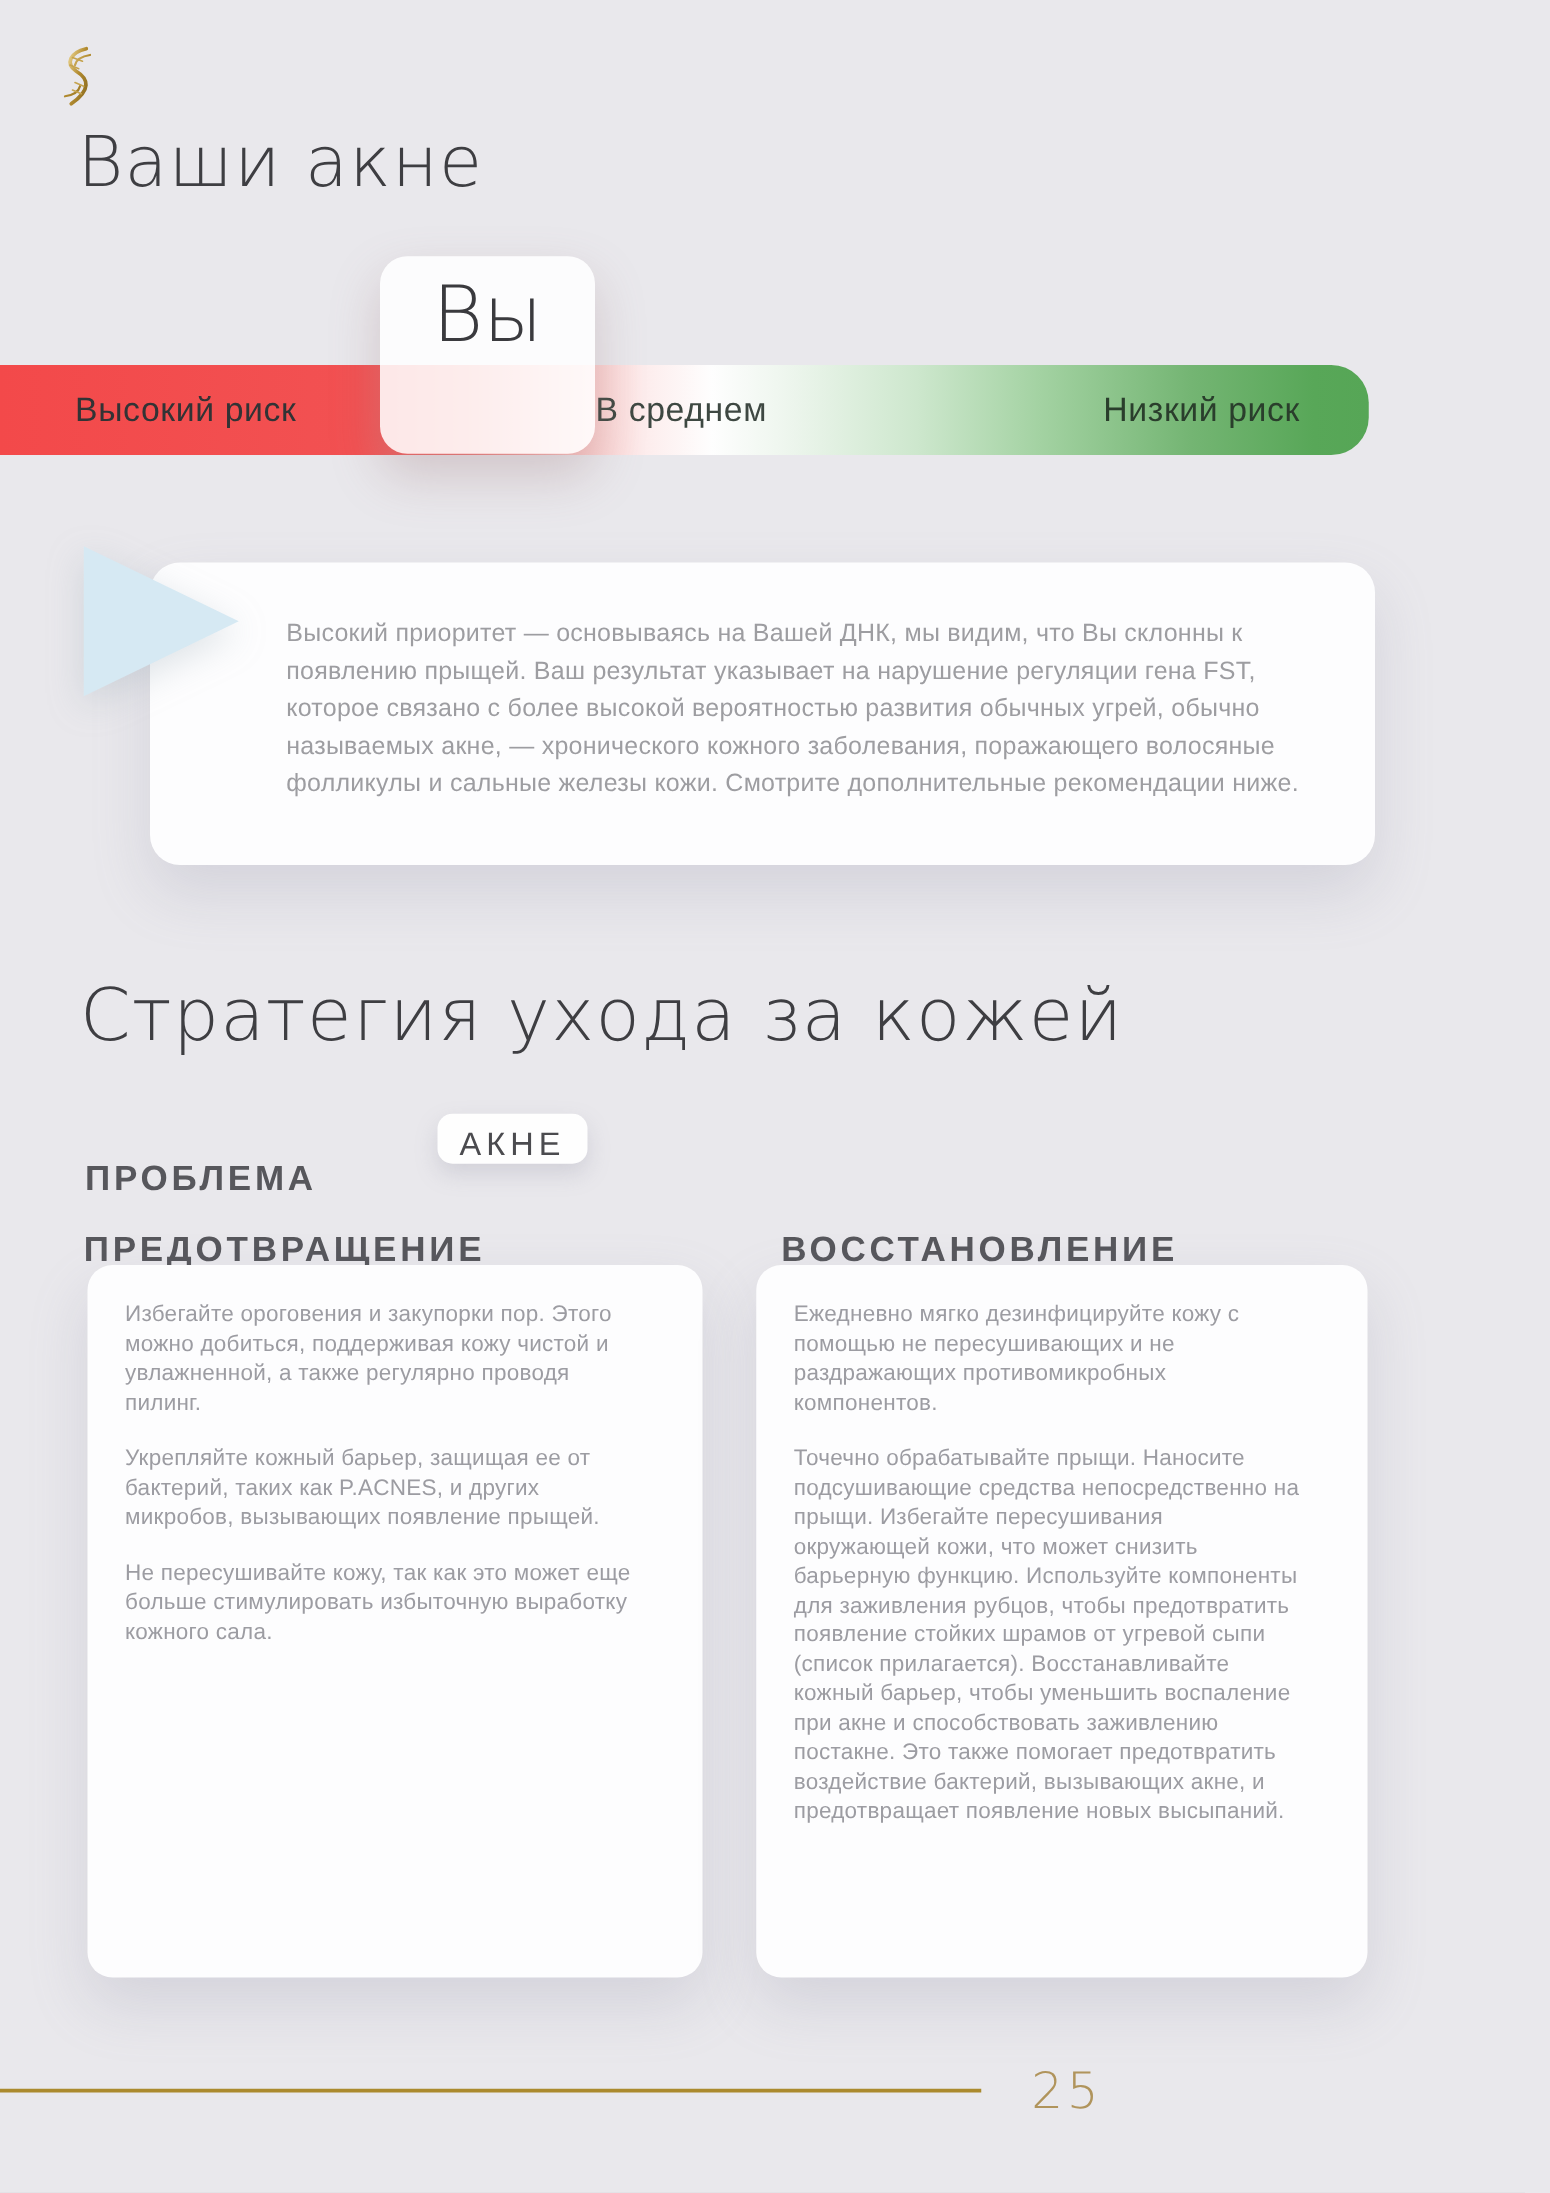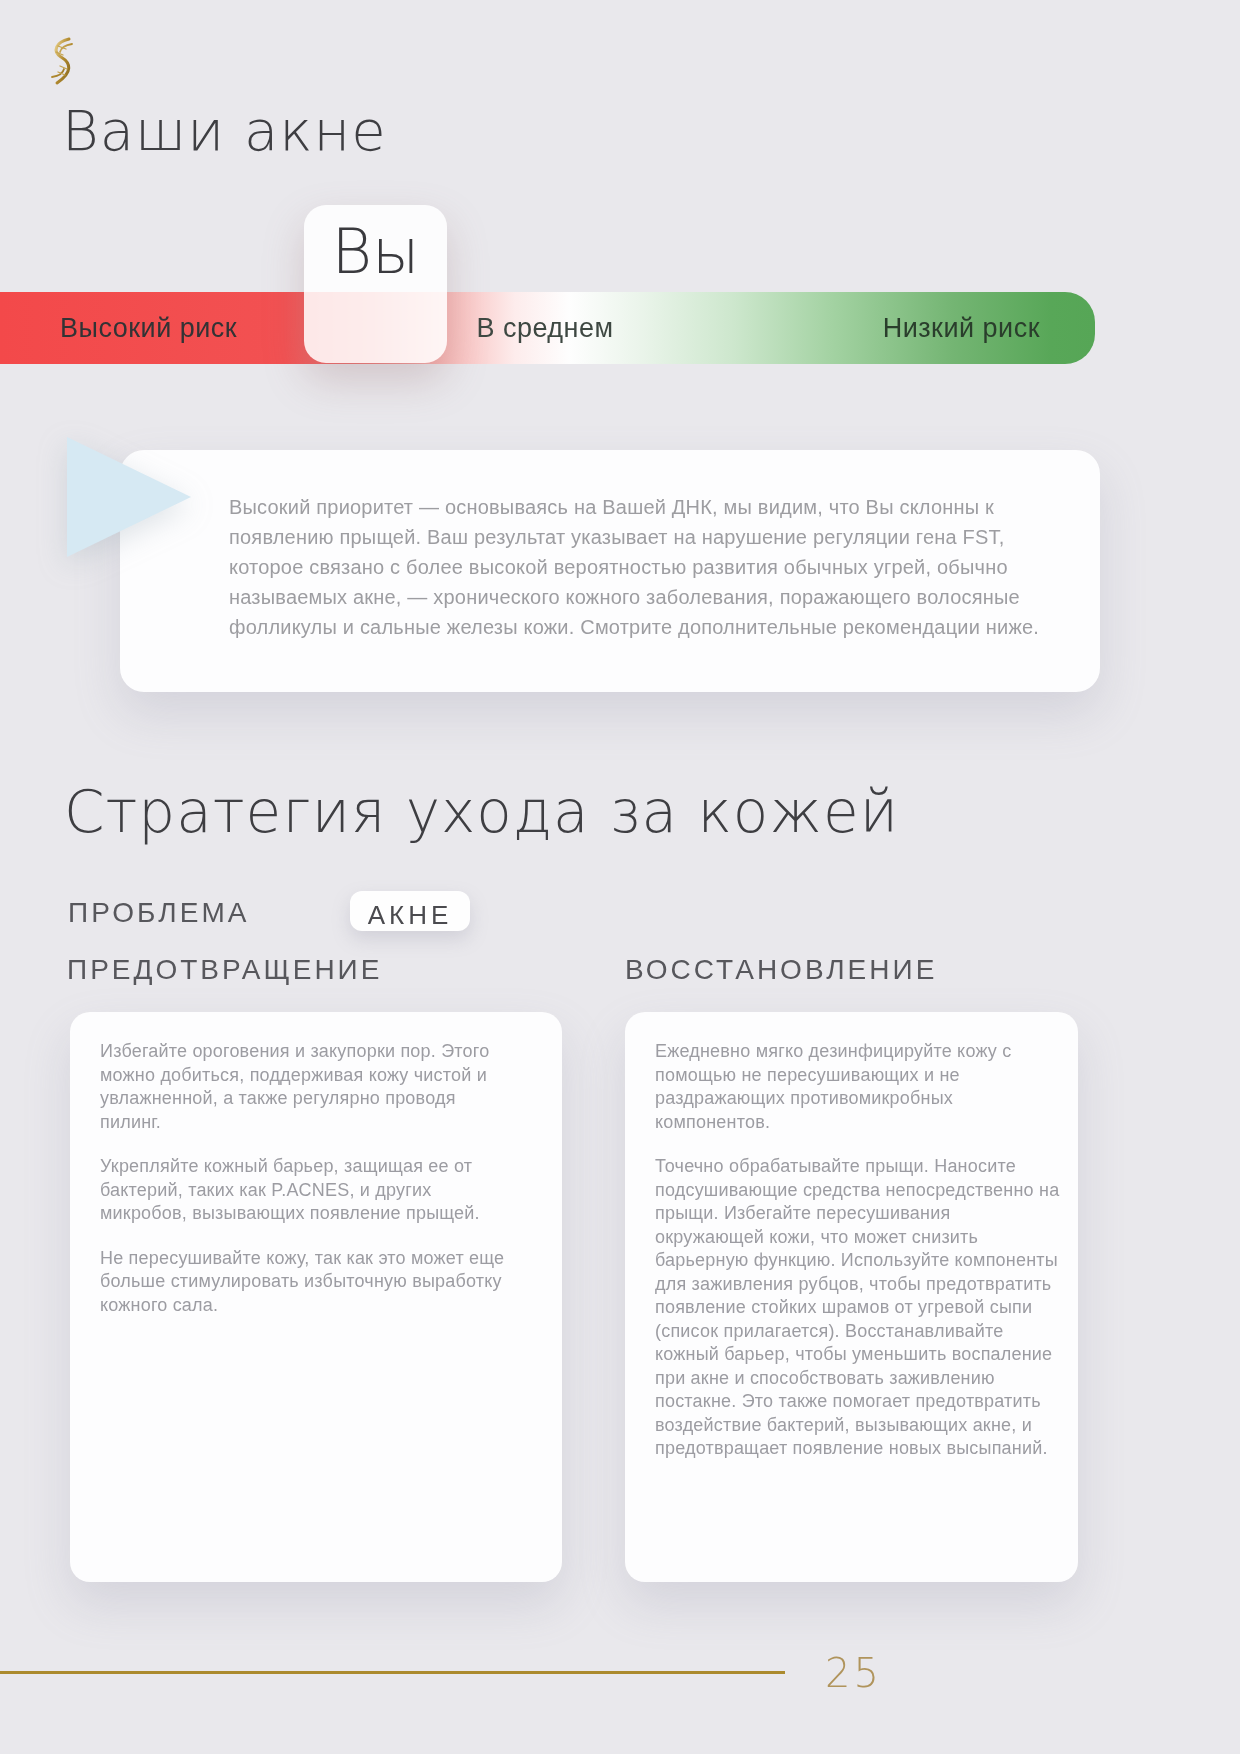--- a/index.html
+++ b/index.html
@@ -15,52 +15,52 @@
   .risk-bar{position:absolute;left:0;top:292px;width:1095px;height:72px;z-index:1;
       border-radius:0 30px 30px 0;
       background:linear-gradient(90deg,#f3494a 0%,#f25152 26%,#ee7a78 34%,#f8bcba 41%,
         #fdecec 47%,#fefefe 52%,#ecf5ec 58%,#cde7cd 67%,#a3d2a2 76%,#74b573 87%,#58a758 96%,#56a656 100%);}
   .risk-label{position:absolute;top:0;height:72px;display:flex;align-items:center;
       font-size:27px;font-weight:300;letter-spacing:0.5px;}
   .risk-high{left:60px;color:#323335;}
   .risk-mid{left:430px;width:230px;justify-content:center;color:#3e4842;}
   .risk-low{right:55px;color:#2a3e2c;}
 
-  .you-card{position:absolute;left:304px;top:205px;width:143px;height:158px;z-index:2;
+  .you-card{position:absolute;left:304px;top:205px;width:172px;height:158px;z-index:2;
       background:rgba(255,255,255,0.86);border-radius:22px;
       box-shadow:0 18px 40px rgba(150,110,115,0.28);
       display:flex;justify-content:center;align-items:flex-start;}
   .you-card span{margin-top:10px;font-family:"DejaVu Sans","Liberation Sans",sans-serif;
       font-weight:200;font-size:62px;color:#3a3a3e;}
 
   
   .pri-card{position:absolute;left:120px;top:450px;width:980px;height:242px;z-index:2;
       background:#fdfdfe;border-radius:24px;box-shadow:0 22px 48px rgba(130,130,155,0.20);}
   .pri-card p{position:absolute;left:93px;top:26px;width:855px;margin:16px;
       font-size:20px;line-height:30px;color:#9d9da1;letter-spacing:0.2px;}
   .pointer{position:absolute;left:67px;top:437px;width:0;height:0;z-index:3;
       border-top:60px solid transparent;border-bottom:60px solid transparent;
       border-left:124px solid #d6e9f3;filter:drop-shadow(0 8px 14px rgba(130,150,165,0.25));}
 
   
   .h2{position:absolute;left:64px;top:782px;font-family:"DejaVu Sans","Liberation Sans",sans-serif;
       font-weight:200;font-size:58px;line-height:1.05;color:#3e3e42;letter-spacing:1px;}
-  .label-caps{font-size:28px;font-weight:400;letter-spacing:3px;color:#57575c;}
+  .label-caps{font-size:28px;font-weight:700;letter-spacing:3px;color:#57575c;margin-top:30px;}
   .problem-label{position:absolute;left:68px;top:897px;}
   .badge{position:absolute;left:350px;top:891px;width:120px;height:40px;background:#fefefe;
       border-radius:12px;box-shadow:0 8px 18px rgba(140,140,160,0.25);
       display:flex;align-items:flex-end;justify-content:center;}
   .badge span{font-size:26px;font-weight:300;letter-spacing:4px;color:#4b4b4f;}
   .col-head-left{position:absolute;left:67px;top:954px;}
   .col-head-right{position:absolute;left:625px;top:954px;text-align:center;}
 
   .col-card{position:absolute;top:1012px;height:570px;background:#fdfdfe;border-radius:20px;
       box-shadow:0 22px 48px rgba(130,130,155,0.20);}
   .col-card-left{left:70px;width:492px;}
-  .col-card-right{left:625px;width:453px;}
+  .col-card-right{left:605px;width:489px;}
   .col-card .txt{position:absolute;left:30px;top:28px;width:405px;}
   .col-card p{margin:0 0 21px 0;font-size:18px;line-height:23.5px;color:#9c9ca2;letter-spacing:0.2px;}
 
   
   .foot-line{position:absolute;left:0;top:1671px;width:785px;height:3px;background:#ab8a2e;}
   .page-num{position:absolute;left:825px;top:1650px;font-family:"DejaVu Sans","Liberation Sans",sans-serif;
       font-weight:200;font-size:40px;color:#b0945c;letter-spacing:3px;}
 </style>
 </head>
 <body>

